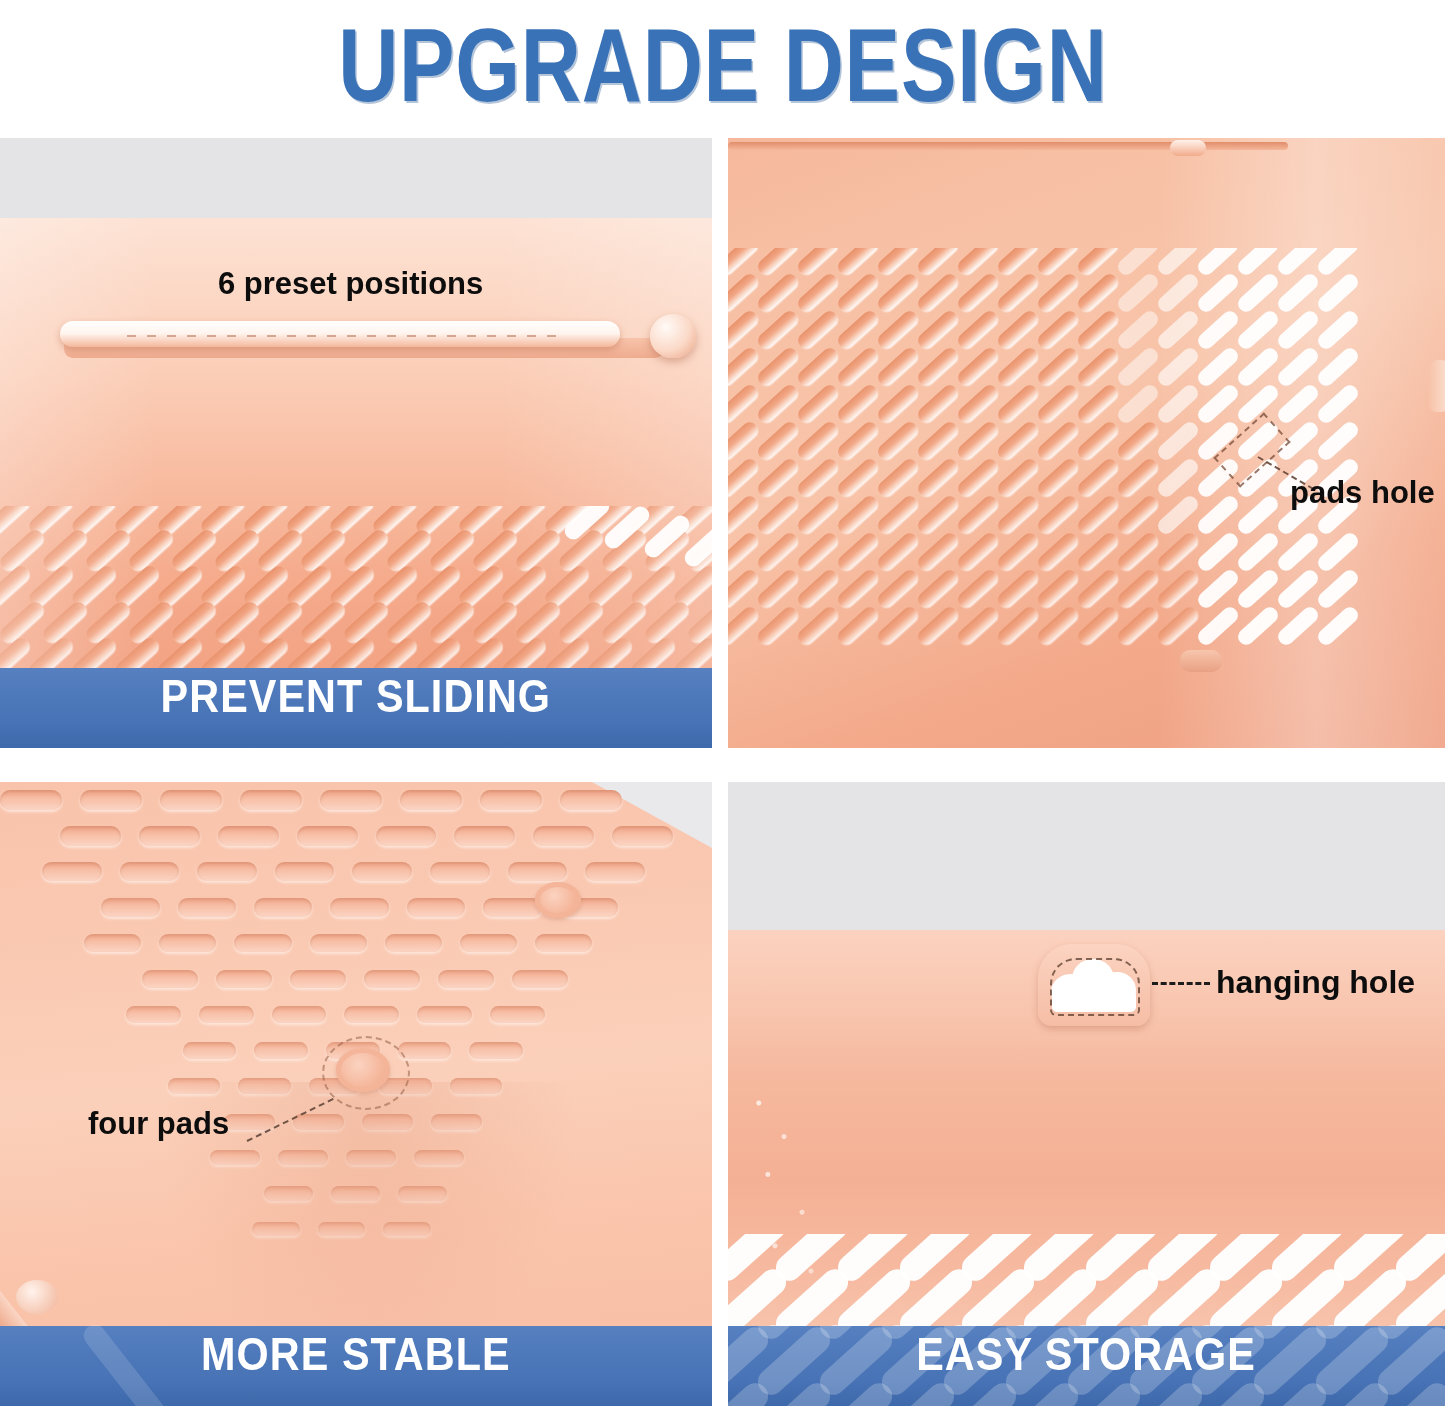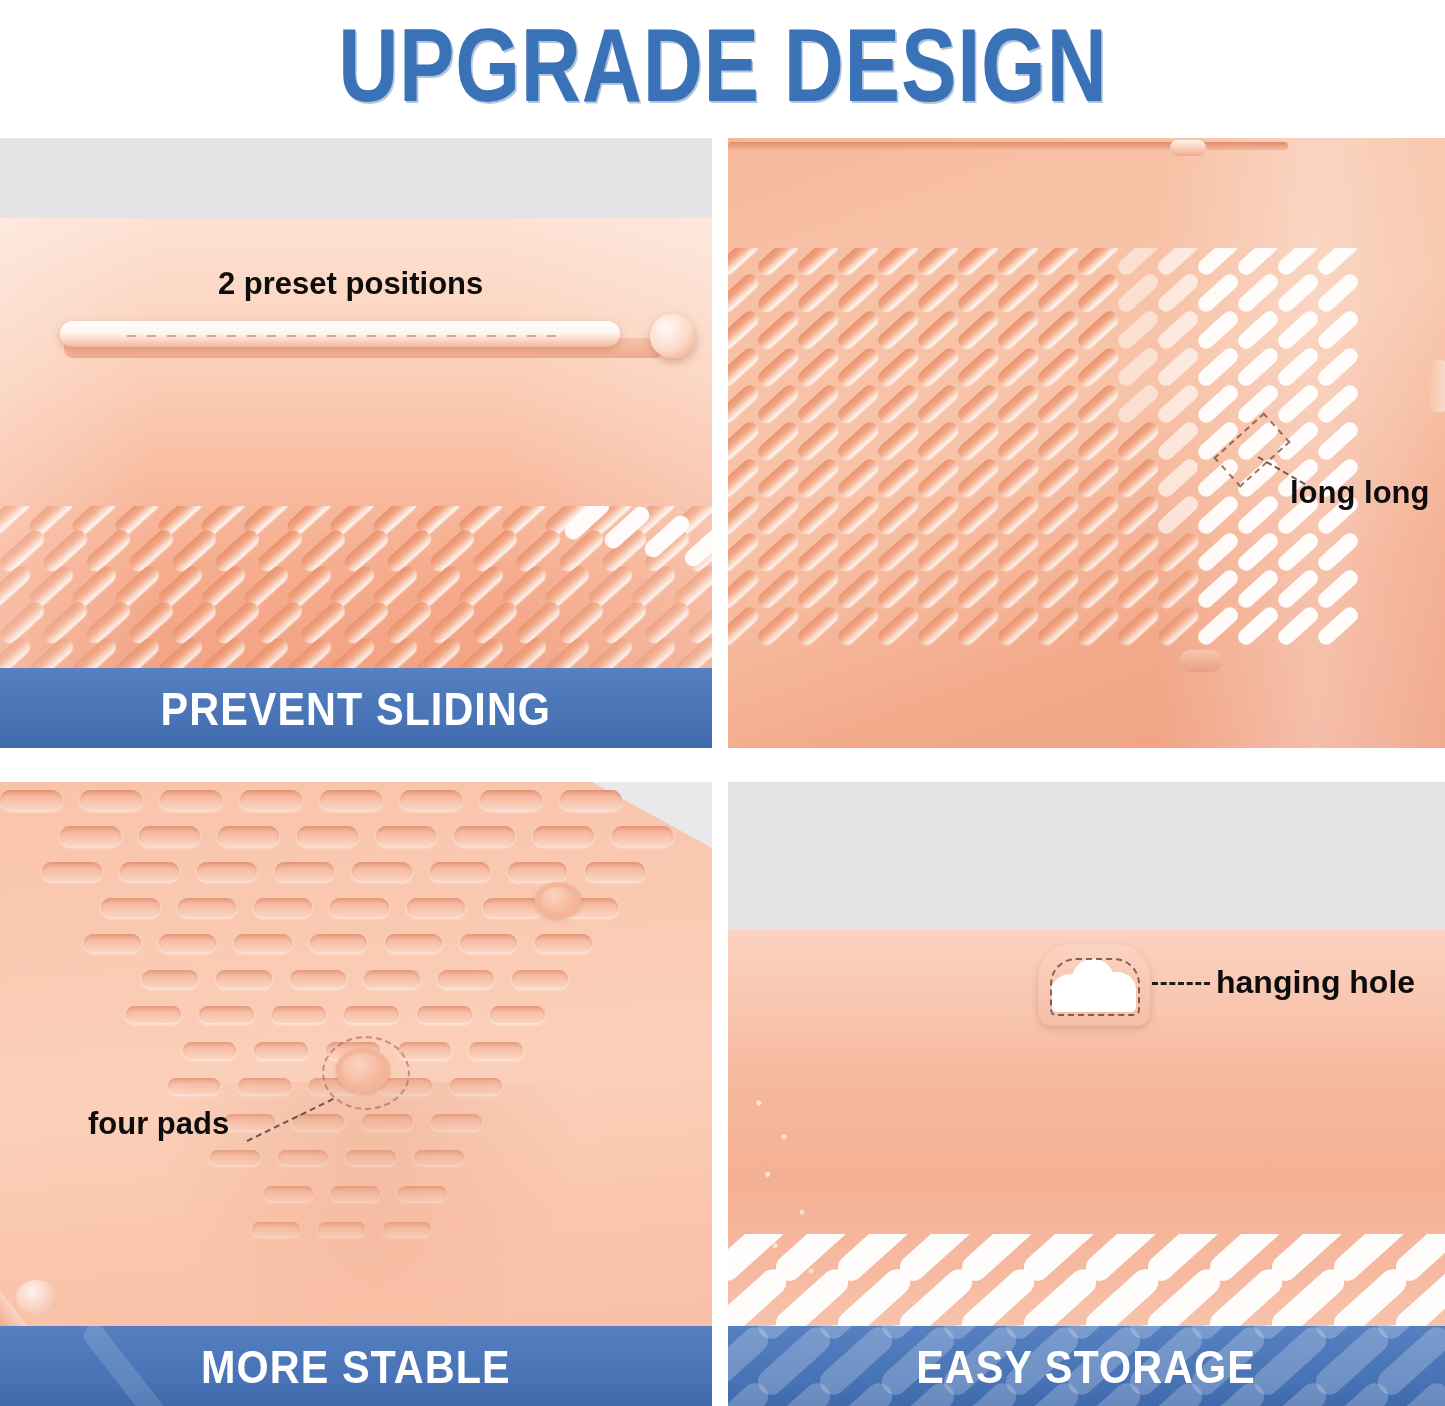--- a/index.html
+++ b/index.html
@@ -74,21 +74,20 @@
 
   
   .caption-bar {
     position: absolute;
     left: 0;
     bottom: 0;
     width: 100%;
     height: 80px;
     background: linear-gradient(180deg, #5680c0 0%, #4b76b8 45%, #4470b4 100%);
     display: flex;
-    align-items: center;
     justify-content: center;
     z-index: 30;
   }
   .caption-bar .inner-shade {
     position: absolute;
     left: 0; bottom: 0; width: 100%; height: 26px;
     background: linear-gradient(180deg, rgba(45,85,145,0.0), rgba(45,85,145,0.28));
     pointer-events: none;
   }
   .caption-text {
@@ -262,21 +261,21 @@
 
     <div class="sheen" style="left:0;top:80px;width:100%;height:530px;background:linear-gradient(90deg,rgba(255,255,255,0.25) 0%,rgba(255,255,255,0.0) 22%,rgba(255,255,255,0.0) 70%,rgba(255,255,255,0.22) 100%);"></div>
 
     <div class="slider-rod-lower" style="left:64px;top:200px;width:600px;"></div>
     <div class="slider-rod" style="left:60px;top:183px;width:560px;">
       <div class="ticks"></div>
     </div>
     <div class="slider-knob" style="left:650px;top:176px;"></div>
 
     <div class="callout" style="left:218px;top:128px;font-size:31px;">
-      <span>2 preset positions</span>
+      <span>6 preset positions</span>
     </div>
 
     <div class="perf-layer" style="left:0;top:368px;width:712px;height:242px;">
         <div class="slot diag" style="left: -18px; top: 0px; width: 52px; height: 17px; opacity: 0.92;"></div>
         <div class="slot diag" style="left: 25px; top: 0px; width: 52px; height: 17px; opacity: 0.92;"></div>
         <div class="slot diag" style="left: 68px; top: 0px; width: 52px; height: 17px; opacity: 0.92;"></div>
         <div class="slot diag" style="left: 111px; top: 0px; width: 52px; height: 17px; opacity: 0.92;"></div>
         <div class="slot diag" style="left: 154px; top: 0px; width: 52px; height: 17px; opacity: 0.92;"></div>
         <div class="slot diag" style="left: 197px; top: 0px; width: 52px; height: 17px; opacity: 0.92;"></div>
         <div class="slot diag" style="left: 240px; top: 0px; width: 52px; height: 17px; opacity: 0.92;"></div>
@@ -590,21 +589,21 @@
         <div class="slot white" style="left: 506px; top: 370px; width: 48px; height: 16px; opacity: 0.95;"></div>
         <div class="slot white" style="left: 546px; top: 370px; width: 48px; height: 16px; opacity: 0.95;"></div>
         <div class="slot white" style="left: 586px; top: 370px; width: 48px; height: 16px; opacity: 0.95;"></div>
       </div>
 
     <div class="dash-box" style="left:490px;top:292px;width:64px;height:36px;transform:rotate(-42deg);"></div>
 
     <div class="leader" style="left:530px;top:318px;width:64px;transform:rotate(30deg);border-top:2px dashed rgba(90,60,45,0.85);"></div>
 
     <div class="callout" style="left:562px;top:337px;font-size:31px;">
-      <span>long long</span>
+      <span>pads hole</span>
     </div>
 
     <div style="position:absolute;right:-4px;top:222px;width:20px;height:52px;background:linear-gradient(90deg,#f7c3a8,#fbe0d2);border-radius:8px;z-index:16;"></div>
 
   </div>
 
   <div class="panel p-br">
     <div class="gray-band" style="height:148px;"></div>
     <div class="body-fill" style="top:148px;height:476px;background:linear-gradient(180deg,#fac6ae 0%,#f6bba1 26%,#f4b094 52%,#f7bda4 78%,#f9c6af 100%);"></div>
     <div class="sheen" style="left:0;top:148px;width:100%;height:476px;background:linear-gradient(180deg,rgba(255,255,255,0.22) 0%,rgba(255,255,255,0.0) 30%,rgba(255,255,255,0.0) 72%,rgba(255,255,255,0.12) 100%);"></div>

